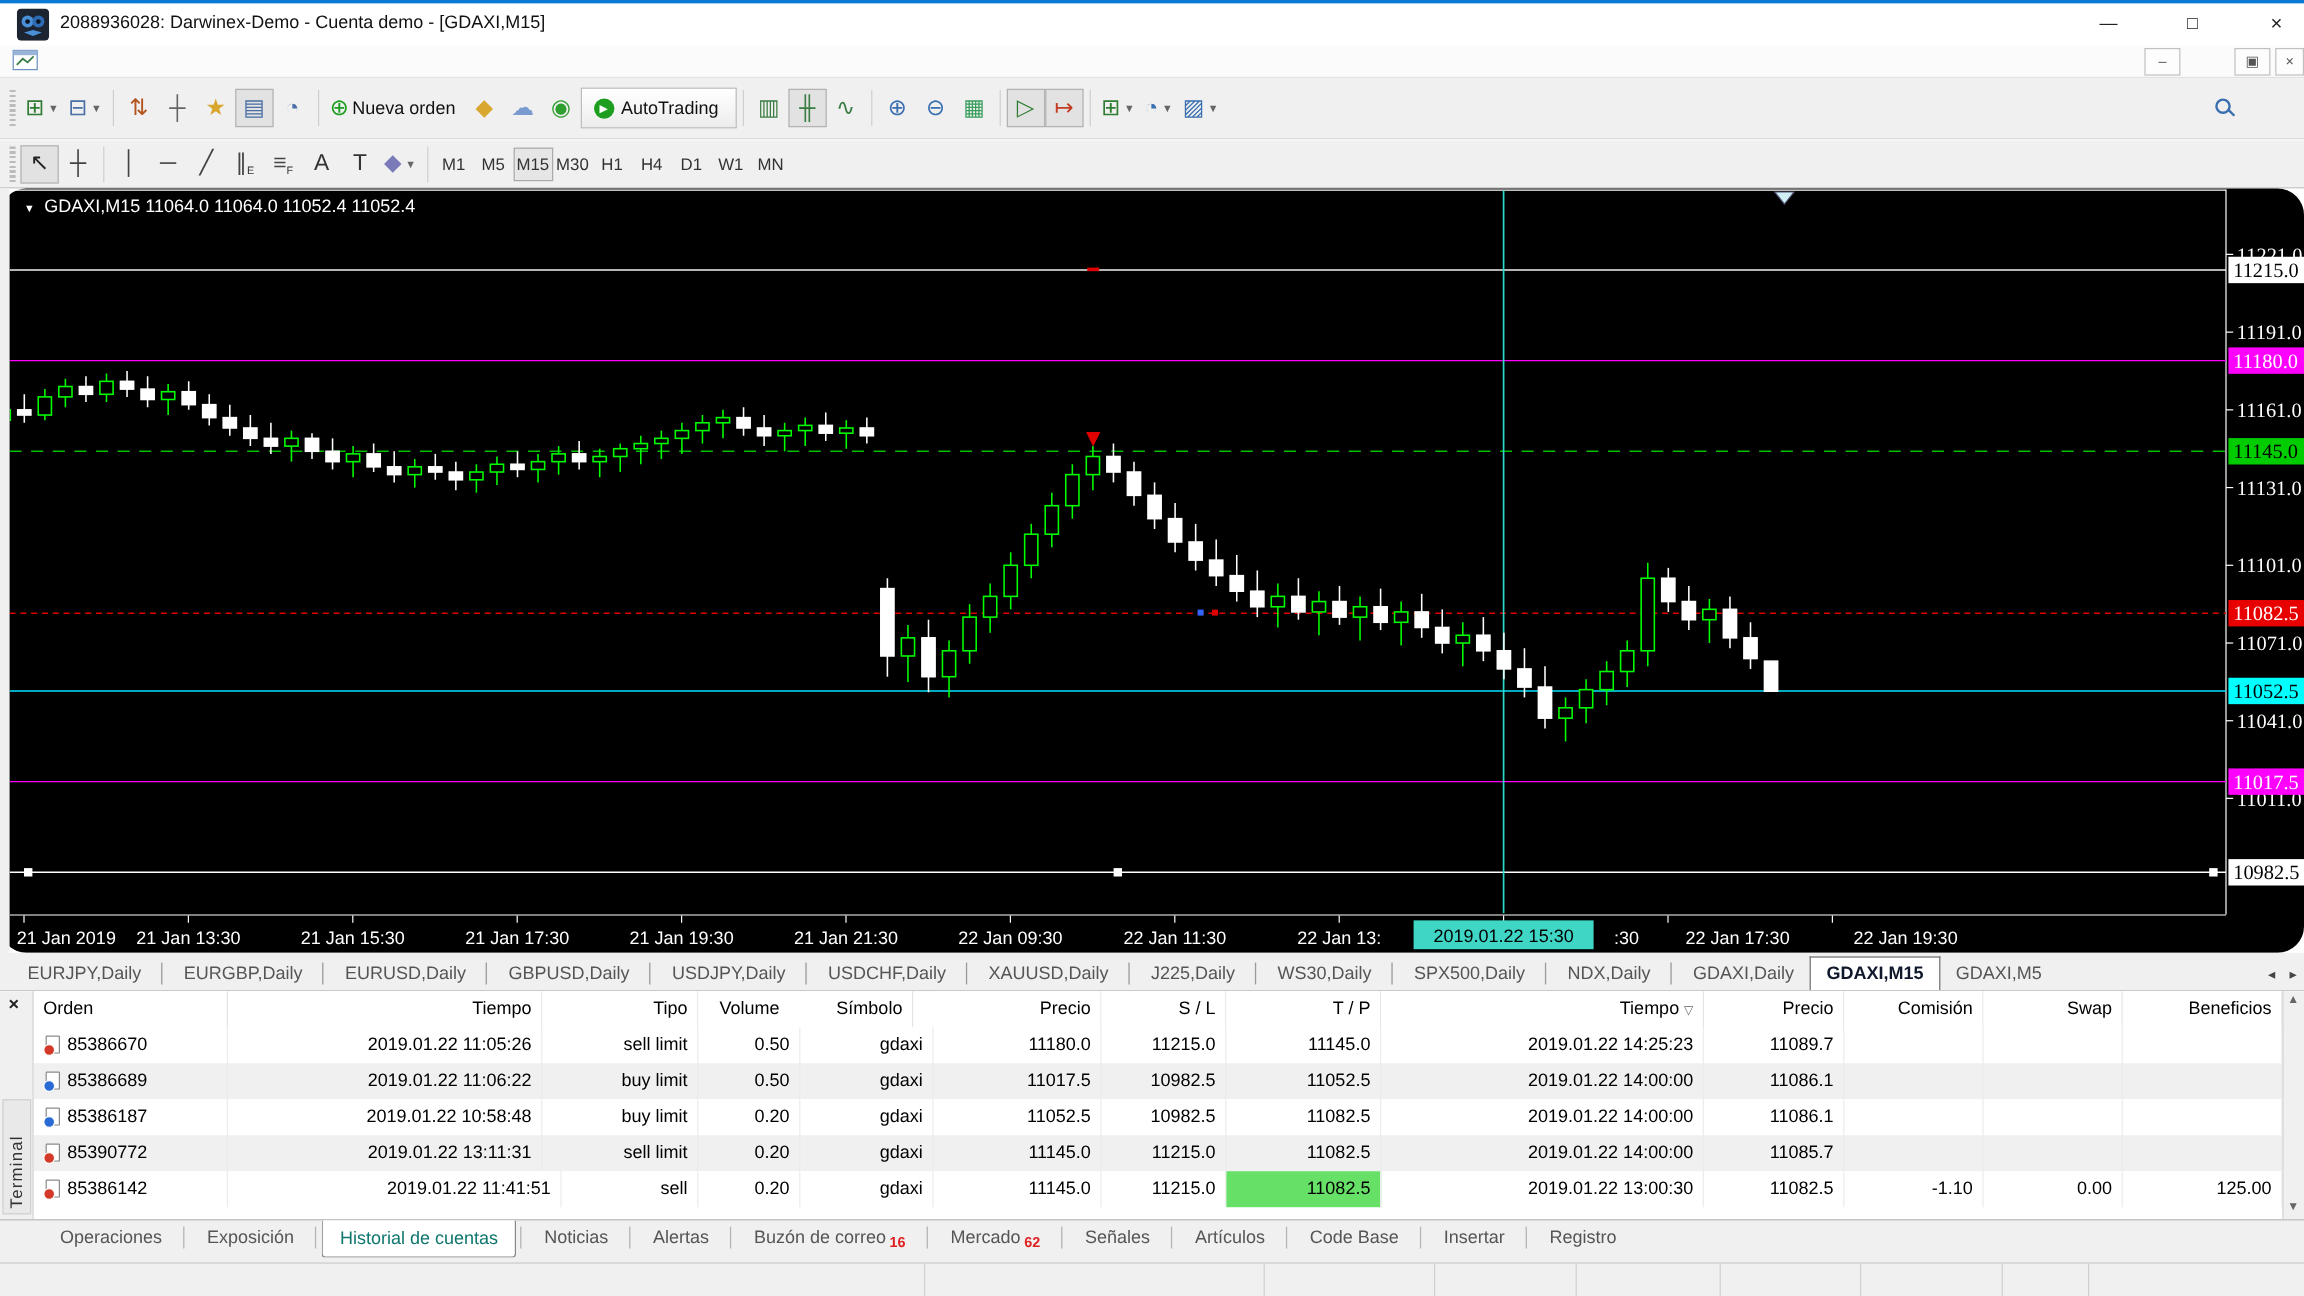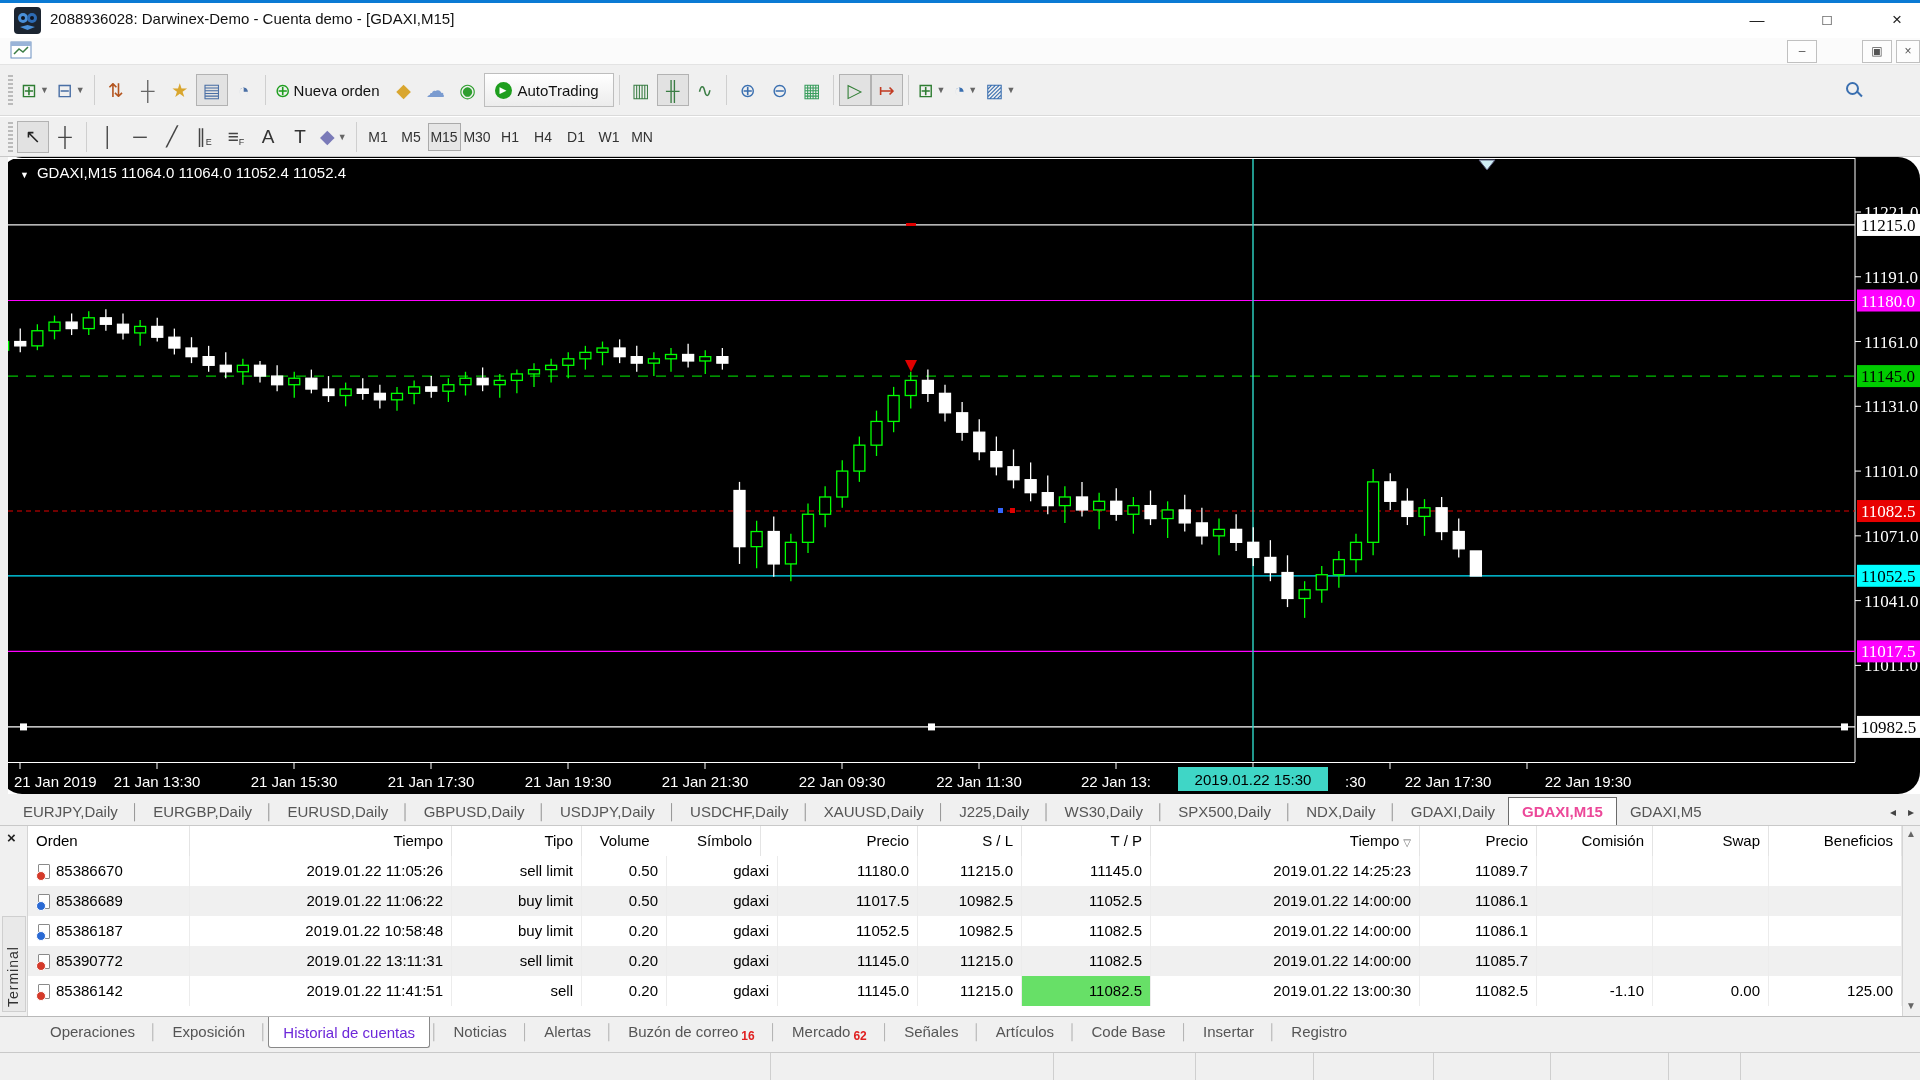--- a/index.html
+++ b/index.html
@@ -55,21 +55,21 @@
   
   #chart-area { left:0; top:157px; width:1920px; height:637px; background:#000;border-radius:22px; }
   #left-gutter { left:0; top:157px; width:8px; height:637px; background:#f0f0f0; }
   #chart-legend { left:20px; top:164px; color:#fff; font-size:15px; }
   #chart-legend .tri { font-size:9px; margin-right:8px; }
 
   
   #symtabs { left:0; top:794px; width:1920px; height:32px; background:#f0f0f0;
              border-bottom:1px solid #c9c9c9; display:flex; align-items:flex-end; padding-left:10px; }
   .stab { padding:4px 13px 5px 13px; color:#555; font-size:15px; white-space:nowrap; }
-  .stab.active { background:#fff; color:#ec4899; border:1px solid #6b6b6b; border-bottom:none;
+  .stab.active { background:#fff; color:#0f172a; border:1px solid #6b6b6b; border-bottom:none;
                  font-weight:bold; padding-top:5px; }
   .ssep { color:#9a9a9a; padding-bottom:5px; }
   .sscroll { color:#444; padding:4px 6px 6px 6px; font-size:12px; }
 
   
   #terminal { left:0; top:826px; width:1920px; height:190px; background:#fff; }
   #term-strip { left:0; top:826px; width:28px; height:190px; background:#f0f0f0;
                 border-right:1px solid #d5d5d5; }
   #term-close { left:7px; top:830px; width:16px; height:16px; font-size:15px; font-weight:bold;
                 color:#222; line-height:15px; }
@@ -91,21 +91,21 @@
   .doc-blue:after { background:#2a6ad4; }
   .tp-green { background:#67e067; }
   #tscroll { left:1902px; top:826px; width:18px; height:190px; background:#f0f0f0;
              border-left:1px solid #d5d5d5; }
   .scr-arrow { left:1904px; width:14px; height:14px; color:#666; font-size:10px; text-align:center; }
 
   
   #bottomtabs { left:0; top:1016px; width:1920px; height:36px; background:#f0f0f0;
                 border-top:1px solid #b9b9b9; display:flex; align-items:flex-start; padding-left:36px; }
   .btab { padding:6px 14px; color:#555; font-size:15px; white-space:nowrap; position:relative; }
-  .btab.active { background:#fff; color:#6d28d9; border:1px solid #888; border-top:none; border-radius:0 0 3px 3px;
+  .btab.active { background:#fff; color:#0f766e; border:1px solid #888; border-top:none; border-radius:0 0 3px 3px;
                  margin-top:0; padding-top:7px; box-shadow:0 1px 0 #fff inset; }
   .bsep { color:#b5b5b5; padding-top:6px; }
   .bbadge { color:#e02020; font-weight:bold; font-size:12px; margin-left:3px; vertical-align:-3px; }
 
   
   #statusbar { left:0; top:1052px; width:1920px; height:28px; background:#f0f0f0;
                border-top:1px solid #c9c9c9; }
   .ssepv { top:1053px; width:1px; height:27px; background:#cfcfcf; }
 </style>
 </head>
@@ -639,21 +639,21 @@
         <div class="abs trow-cell num" style="left: 890px; width: 104px; top: 0px;">11215.0</div>
         <div class="abs trow-cell num" style="left: 994px; width: 129px; top: 0px;">11082.5</div>
         <div class="abs trow-cell num" style="left: 1123px; width: 269px; top: 0px;">2019.01.22 14:00:00</div>
         <div class="abs trow-cell num" style="left: 1392px; width: 117px; top: 0px;">11085.7</div>
         <div class="abs trow-cell num" style="left: 1509px; width: 116px; top: 0px;"></div>
         <div class="abs trow-cell num" style="left: 1625px; width: 116px; top: 0px;"></div>
         <div class="abs trow-cell num" style="left: 1741px; width: 133px; top: 0px;"></div>
       </div>
       <div class="abs" style="left: 28px; top: 150px; width: 1874px; height: 30px; background: rgb(255, 255, 255);">
         <div class="abs trow-cell " style="left: 0px; width: 162px; top: 0px; padding-left: 10px;"><span class="doc-ic doc-red"></span>85386142</div>
-        <div class="abs trow-cell num" style="left: 162px; width: 262px; top: 0px;">2019.01.22 11:41:51</div>
+        <div class="abs trow-cell num" style="left: 178px; width: 262px; top: 0px;">2019.01.22 11:41:51</div>
         <div class="abs trow-cell num" style="left: 424px; width: 130px; top: 0px;">sell</div>
         <div class="abs trow-cell num" style="left: 554px; width: 85px; top: 0px;">0.20</div>
         <div class="abs trow-cell num" style="left: 639px; width: 111px; top: 0px;">gdaxi</div>
         <div class="abs trow-cell num" style="left: 750px; width: 140px; top: 0px;">11145.0</div>
         <div class="abs trow-cell num" style="left: 890px; width: 104px; top: 0px;">11215.0</div>
         <div class="abs trow-cell num tp-green" style="left: 994px; width: 129px; top: 0px;">11082.5</div>
         <div class="abs trow-cell num" style="left: 1123px; width: 269px; top: 0px;">2019.01.22 13:00:30</div>
         <div class="abs trow-cell num" style="left: 1392px; width: 117px; top: 0px;">11082.5</div>
         <div class="abs trow-cell num" style="left: 1509px; width: 116px; top: 0px;">-1.10</div>
         <div class="abs trow-cell num" style="left: 1625px; width: 116px; top: 0px;">0.00</div>

